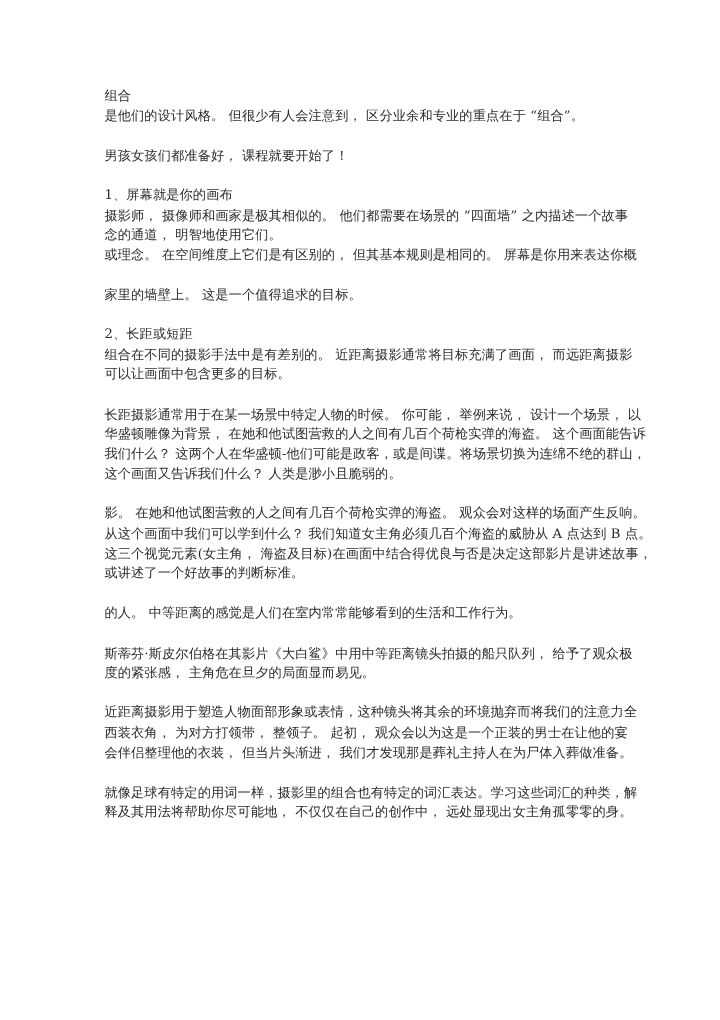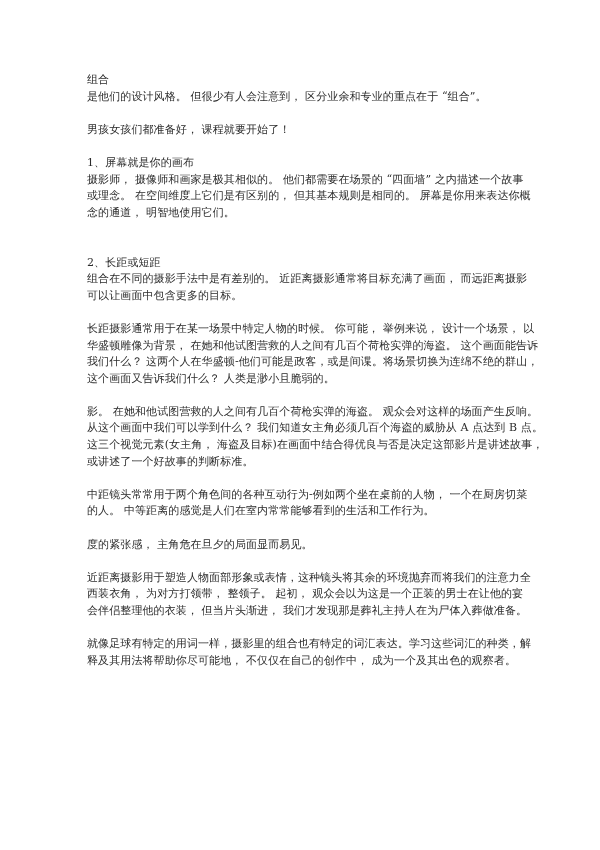--- a/index.html
+++ b/index.html
@@ -21,44 +21,45 @@
 <div class="page">
   <div class="line">组合</div>
 
   <div class="line">是他们的设计风格。 但很少有人会注意到， 区分业余和专业的重点在于 “组合”。</div>
   <div class="gap"></div>
   <div class="line">男孩女孩们都准备好， 课程就要开始了！</div>
   <div class="gap"></div>
 
   <div class="line">1、屏幕就是你的画布</div>
   <div class="line">摄影师， 摄像师和画家是极其相似的。 他们都需要在场景的 “四面墙” 之内描述一个故事</div>
+  <div class="line">念的通道， 明智地使用它们。</div>
   <div class="line">或理念。 在空间维度上它们是有区别的， 但其基本规则是相同的。 屏幕是你用来表达你概</div>
-  <div class="line">念的通道， 明智地使用它们。</div>
   <div class="gap"></div>
+  <div class="line">家里的墙壁上。 这是一个值得追求的目标。</div>
   <div class="gap"></div>
 
   <div class="line">2、长距或短距</div>
   <div class="line">组合在不同的摄影手法中是有差别的。 近距离摄影通常将目标充满了画面， 而远距离摄影</div>
   <div class="line">可以让画面中包含更多的目标。</div>
   <div class="gap"></div>
   <div class="line">长距摄影通常用于在某一场景中特定人物的时候。 你可能， 举例来说， 设计一个场景， 以</div>
   <div class="line">华盛顿雕像为背景， 在她和他试图营救的人之间有几百个荷枪实弹的海盗。 这个画面能告诉</div>
   <div class="line">我们什么？ 这两个人在华盛顿-他们可能是政客，或是间谍。将场景切换为连绵不绝的群山，</div>
   <div class="line">这个画面又告诉我们什么？ 人类是渺小且脆弱的。</div>
   <div class="gap"></div>
   <div class="line">影。 在她和他试图营救的人之间有几百个荷枪实弹的海盗。 观众会对这样的场面产生反响。</div>
   <div class="line">从这个画面中我们可以学到什么？ 我们知道女主角必须几百个海盗的威胁从 A 点达到 B 点。</div>
   <div class="line">这三个视觉元素(女主角， 海盗及目标)在画面中结合得优良与否是决定这部影片是讲述故事，</div>
   <div class="line">或讲述了一个好故事的判断标准。</div>
   <div class="gap"></div>
-  <div class="line">中距镜头常常用于两个角色间的各种互动行为-例如两个坐在桌前的人物， 一个在厨房切菜</div>
   <div class="line">的人。 中等距离的感觉是人们在室内常常能够看到的生活和工作行为。</div>
   <div class="gap"></div>
+  <div class="line">斯蒂芬·斯皮尔伯格在其影片《大白鲨》中用中等距离镜头拍摄的船只队列， 给予了观众极</div>
   <div class="line">度的紧张感， 主角危在旦夕的局面显而易见。</div>
   <div class="gap"></div>
   <div class="line">近距离摄影用于塑造人物面部形象或表情，这种镜头将其余的环境抛弃而将我们的注意力全</div>
   <div class="line">西装衣角， 为对方打领带， 整领子。 起初， 观众会以为这是一个正装的男士在让他的宴</div>
   <div class="line">会伴侣整理他的衣装， 但当片头渐进， 我们才发现那是葬礼主持人在为尸体入葬做准备。</div>
   <div class="gap"></div>
 
   <div class="line">就像足球有特定的用词一样，摄影里的组合也有特定的词汇表达。学习这些词汇的种类，解</div>
-  <div class="line">释及其用法将帮助你尽可能地， 不仅仅在自己的创作中， 成为一个及其出色的观察者。</div>
+  <div class="line">释及其用法将帮助你尽可能地， 不仅仅在自己的创作中， 远处显现出女主角孤零零的身。</div>
 </div>
 
 </body></html>

